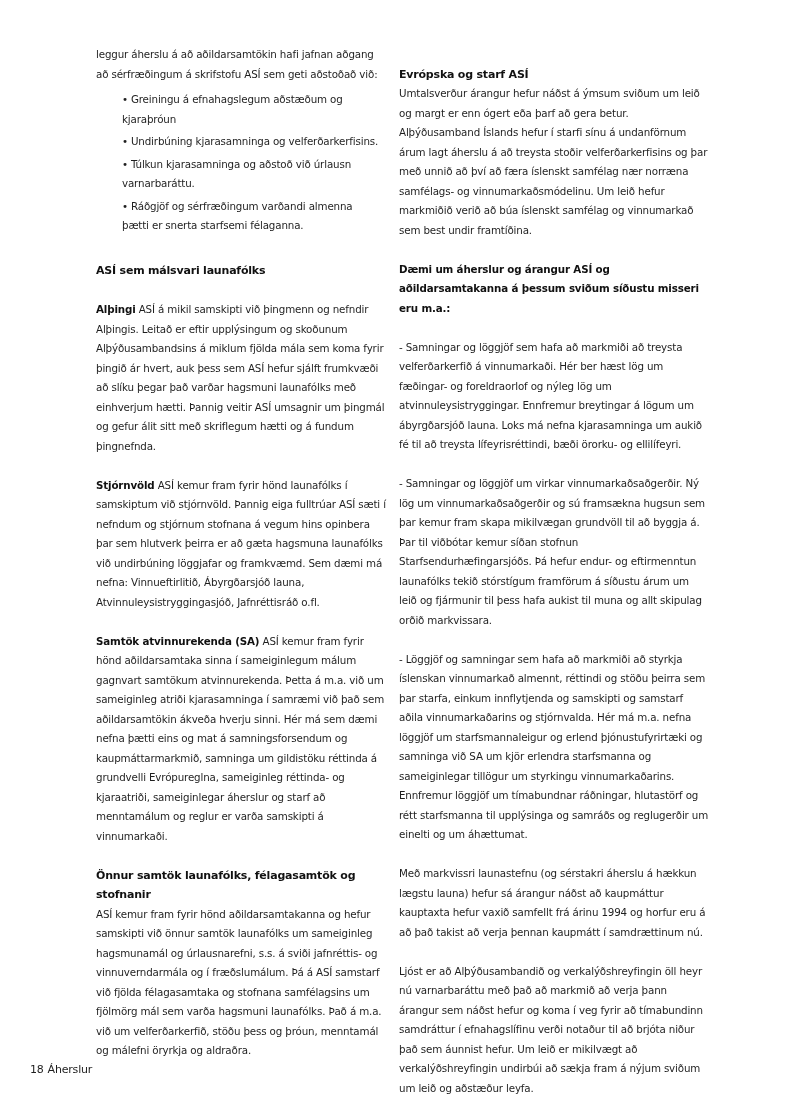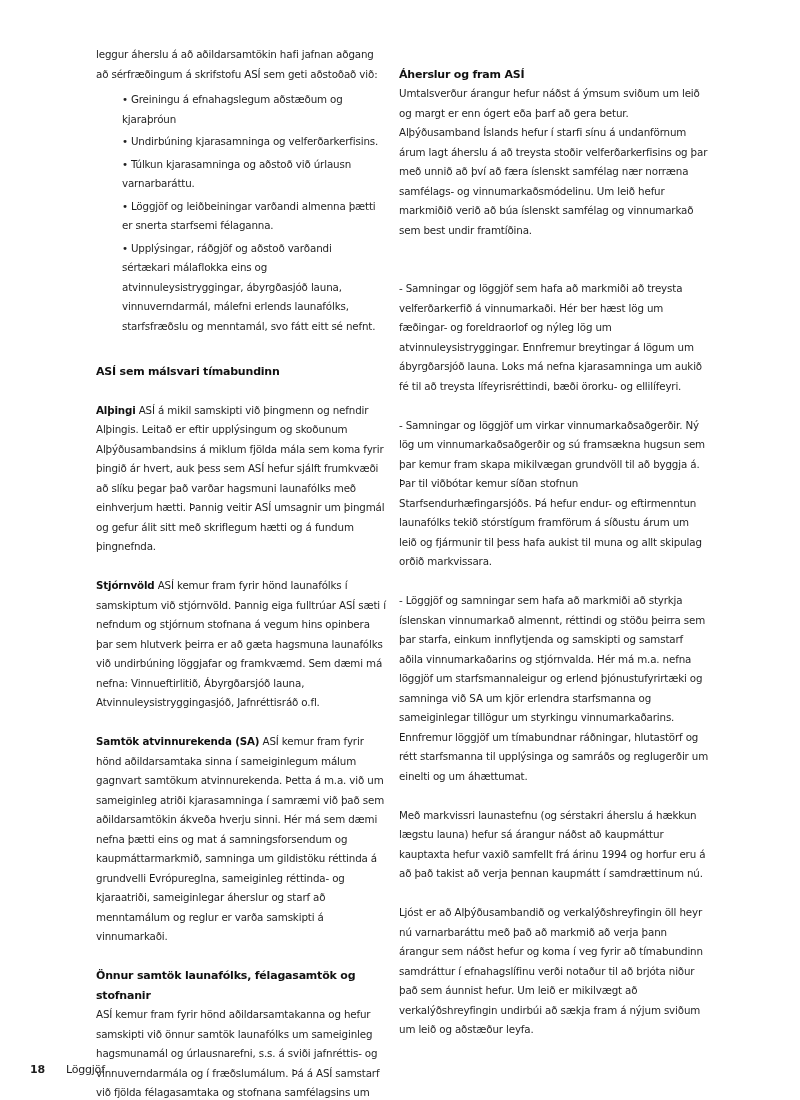--- a/index.html
+++ b/index.html
@@ -13,65 +13,65 @@
   .col.left { left: 96px; width: 290px; }
   .col.right { left: 399px; width: 310px; }
   p { margin: 0; }
   .gap { height: 19.5px; }
   .heading { font-weight: bold; font-size: 11px; letter-spacing: -0.2px; color: #111; }
   .lead { font-weight: bold; color: #111; }
   ul.bullets { list-style: none; margin: 6px; padding: 0 0 0 20px; }
   ul.bullets li { margin: 0 0 3px 0; }
   ul.bullets li .dot { margin-right: 3px; }
   .footer { position: absolute; left: 30px; top: 1063px; font-size: 11px; letter-spacing: -0.2px; color: #1e1e1e; }
-  .footer .pnum { font-weight: bold; margin-right: 21px; }
+  .footer .pnum { font-weight: normal; margin-right: 4px; }
 </style>
 </head>
 <body>
 
 <div class="page">
 
   <div class="col left">
     <p>leggur áherslu á að aðildarsamtökin hafi jafnan aðgang að sérfræðingum á skrifstofu ASÍ sem geti aðstoðað við:</p>
     <ul class="bullets">
       <li><span class="dot">•</span><span>Greiningu á efnahagslegum aðstæðum og kjaraþróun</span></li>
       <li><span class="dot">•</span><span>Undirbúning kjarasamninga og velferðarkerfisins.</span></li>
       <li><span class="dot">•</span><span>Túlkun kjarasamninga og aðstoð við úrlausn varnarbaráttu.</span></li>
-      <li><span class="dot">•</span><span>Löggjöf og leiðbeiningar varðandi almenna þætti er snerta starfsemi félaganna.</span></li>
-      <li><span class="dot">•</span><span>Upplýsingar, ráðgjöf og aðstoð varðandi sértækari málaflokka eins og atvinnuleysistryggingar, ábyrgðasjóð launa, vinnuverndarmál, málefni erlends launafólks, starfsfræðslu og menntamál, svo fátt eitt sé nefnt.</span></li>
+      <li><span class="dot">•</span><span>Ráðgjöf og sérfræðingum varðandi almenna þætti er snerta starfsemi félaganna.</span></li>
     </ul>
     <div class="gap"></div>
-    <p class="heading">ASÍ sem málsvari tímabundinn</p>
+    <p class="heading">ASÍ sem málsvari launafólks</p>
     <div class="gap"></div>
     <p><span class="lead">Alþingi</span><span> ASÍ á mikil samskipti við þingmenn og nefndir Alþingis. Leitað er eftir upplýsingum og skoðunum Alþýðusambandsins á miklum fjölda mála sem koma fyrir þingið ár hvert, auk þess sem ASÍ hefur sjálft frumkvæði að slíku þegar það varðar hagsmuni launafólks með einhverjum hætti. Þannig veitir ASÍ umsagnir um þingmál og gefur álit sitt með skriflegum hætti og á fundum þingnefnda.</span></p>
     <div class="gap"></div>
     <p><span class="lead">Stjórnvöld</span><span> ASÍ kemur fram fyrir hönd launafólks í samskiptum við stjórnvöld. Þannig eiga fulltrúar ASÍ sæti í nefndum og stjórnum stofnana á vegum hins opinbera þar sem hlutverk þeirra er að gæta hagsmuna launafólks við undirbúning löggjafar og framkvæmd. Sem dæmi má nefna: Vinnueftirlitið, Ábyrgðarsjóð launa, Atvinnuleysistryggingasjóð, Jafnréttisráð o.fl.</span></p>
     <div class="gap"></div>
     <p><span class="lead">Samtök atvinnurekenda (SA)</span><span> ASÍ kemur fram fyrir hönd aðildarsamtaka sinna í sameiginlegum málum gagnvart samtökum atvinnurekenda. Þetta á m.a. við um sameiginleg atriði kjarasamninga í samræmi við það sem aðildarsamtökin ákveða hverju sinni. Hér má sem dæmi nefna þætti eins og mat á samningsforsendum og kaupmáttarmarkmið, samninga um gildistöku réttinda á grundvelli Evrópureglna, sameiginleg réttinda- og kjaraatriði, sameiginlegar áherslur og starf að menntamálum og reglur er varða samskipti á vinnumarkaði.</span></p>
     <div class="gap"></div>
     <p class="heading">Önnur samtök launafólks, félagasamtök og stofnanir</p>
     <p>ASÍ kemur fram fyrir hönd aðildarsamtakanna og hefur samskipti við önnur samtök launafólks um sameiginleg hagsmunamál og úrlausnarefni, s.s. á sviði jafnréttis- og vinnuverndarmála og í fræðslumálum. Þá á ASÍ samstarf við fjölda félagasamtaka og stofnana samfélagsins um fjölmörg mál sem varða hagsmuni launafólks. Það á m.a. við um velferðarkerfið, stöðu þess og þróun, menntamál og málefni öryrkja og aldraðra.</p>
 
   </div>
 
   <div class="col right">
     <div class="gap"></div>
-    <p class="heading">Áherslur og fram ASÍ</p>
+    <p class="heading">Evrópska og starf ASÍ</p>
     <p>Umtalsverður árangur hefur náðst á ýmsum sviðum um leið og margt er enn ógert eða þarf að gera betur.</p>
     <p>Alþýðusamband Íslands hefur í starfi sínu á undanförnum árum lagt áherslu á að treysta stoðir velferðarkerfisins og þar með unnið að því að færa íslenskt samfélag nær norræna samfélags- og vinnumarkaðsmódelinu. Um leið hefur markmiðið verið að búa íslenskt samfélag og vinnumarkað sem best undir framtíðina.</p>
     <div class="gap"></div>
+    <p class="lead">Dæmi um áherslur og árangur ASÍ og aðildarsamtakanna á þessum sviðum síðustu misseri eru m.a.:</p>
     <div class="gap"></div>
     <p>- Samningar og löggjöf sem hafa að markmiði að treysta velferðarkerfið á vinnumarkaði. Hér ber hæst lög um fæðingar- og foreldraorlof og nýleg lög um atvinnuleysistryggingar. Ennfremur breytingar á lögum um ábyrgðarsjóð launa. Loks má nefna kjarasamninga um aukið fé til að treysta lífeyrisréttindi, bæði örorku- og ellilífeyri.</p>
     <div class="gap"></div>
     <p>- Samningar og löggjöf um virkar vinnumarkaðsaðgerðir. Ný lög um vinnumarkaðsaðgerðir og sú framsækna hugsun sem þar kemur fram skapa mikilvægan grundvöll til að byggja á. Þar til viðbótar kemur síðan stofnun Starfsendurhæfingarsjóðs. Þá hefur endur- og eftirmenntun launafólks tekið stórstígum framförum á síðustu árum um leið og fjármunir til þess hafa aukist til muna og allt skipulag orðið markvissara.</p>
     <div class="gap"></div>
     <p>- Löggjöf og samningar sem hafa að markmiði að styrkja íslenskan vinnumarkað almennt, réttindi og stöðu þeirra sem þar starfa, einkum innflytjenda og samskipti og samstarf aðila vinnumarkaðarins og stjórnvalda. Hér má m.a. nefna löggjöf um starfsmannaleigur og erlend þjónustufyrirtæki og samninga við SA um kjör erlendra starfsmanna og sameiginlegar tillögur um styrkingu vinnumarkaðarins. Ennfremur löggjöf um tímabundnar ráðningar, hlutastörf og rétt starfsmanna til upplýsinga og samráðs og reglugerðir um einelti og um áhættumat.</p>
     <div class="gap"></div>
     <p>Með markvissri launastefnu (og sérstakri áherslu á hækkun lægstu launa) hefur sá árangur náðst að kaupmáttur kauptaxta hefur vaxið samfellt frá árinu 1994 og horfur eru á að það takist að verja þennan kaupmátt í samdrættinum nú.</p>
     <div class="gap"></div>
     <p>Ljóst er að Alþýðusambandið og verkalýðshreyfingin öll heyr nú varnarbaráttu með það að markmið að verja þann árangur sem náðst hefur og koma í veg fyrir að tímabundinn samdráttur í efnahagslífinu verði notaður til að brjóta niður það sem áunnist hefur. Um leið er mikilvægt að verkalýðshreyfingin undirbúi að sækja fram á nýjum sviðum um leið og aðstæður leyfa.</p>
   </div>
 
   <div class="footer">
-    <span class="pnum">18</span><span>Löggjöf</span>
+    <span class="pnum">18</span><span>Áherslur</span>
   </div>
 
 </div>
 
 </body></html>

